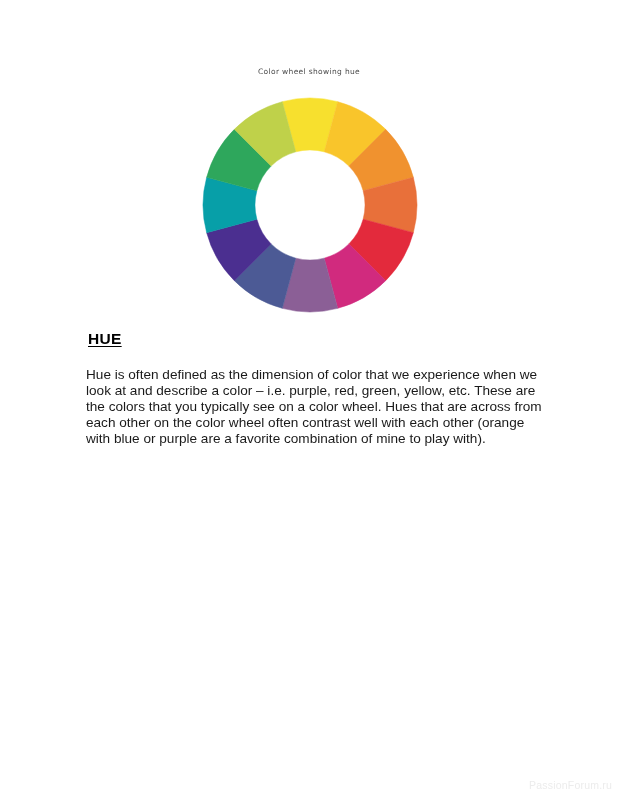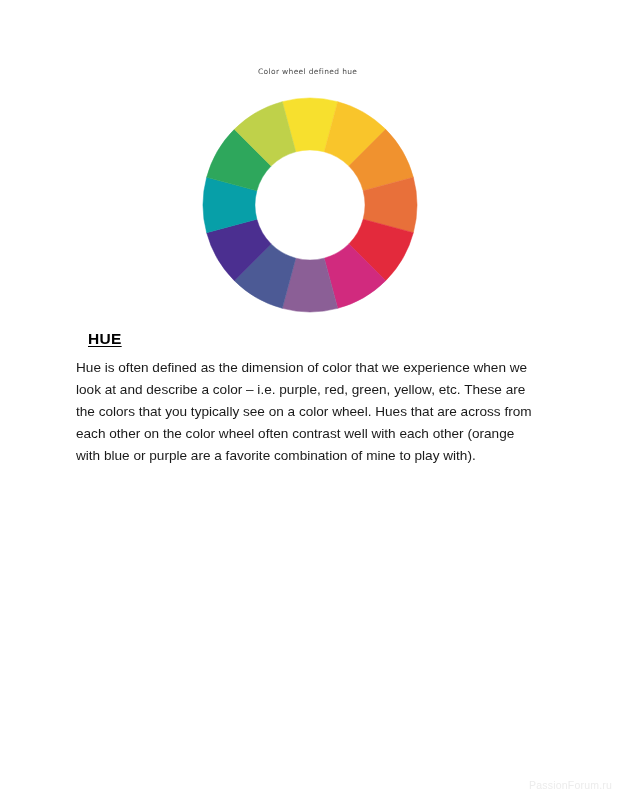--- a/index.html
+++ b/index.html
@@ -63,23 +63,23 @@
     color: #000000;
     text-decoration: underline;
     text-underline-offset: 2px;
     letter-spacing: 0.3px;
     margin: 0 0 9px 12px;
     display: inline-block;
   }
   .body-paragraph {
     font-family: "Liberation Sans", sans-serif;
     font-size: 13.6px;
-    line-height: 22px;
+    line-height: 16px;
     color: #1a1a1a;
-    margin: 0;
+    margin: 10px;
     width: 462px;
     text-align: left;
   }
 
   
   .watermark {
     position: absolute;
     right: 6px;
     bottom: 9px;
     font-family: "Liberation Sans", sans-serif;
@@ -88,21 +88,21 @@
     color: #ececec;
     white-space: nowrap;
     user-select: none;
   }
 </style>
 </head>
 <body>
 
 <div class="page">
 
-  <div class="figure-caption">Color wheel defined hue</div>
+  <div class="figure-caption">Color wheel showing hue</div>
 
   <div class="wheel-wrap">
     <svg class="wheel-svg" viewBox="0 0 216 216">
       <g id="wheel-segments">
           <path d="M 80.306 4.646 A 107 107 0 0 1 135.694 4.646 L 122.235 54.874 A 55 55 0 0 0 93.765 54.874 Z" fill="#F7E02E" stroke="#F7E02E" stroke-width="0.5"></path>
           <path d="M 135.694 4.646 A 107 107 0 0 1 183.660 32.340 L 146.891 69.109 A 55 55 0 0 0 122.235 54.874 Z" fill="#F9C52B" stroke="#F9C52B" stroke-width="0.5"></path>
           <path d="M 183.660 32.340 A 107 107 0 0 1 211.354 80.306 L 161.126 93.765 A 55 55 0 0 0 146.891 69.109 Z" fill="#F0922F" stroke="#F0922F" stroke-width="0.5"></path>
           <path d="M 211.354 80.306 A 107 107 0 0 1 211.354 135.694 L 161.126 122.235 A 55 55 0 0 0 161.126 93.765 Z" fill="#E8703A" stroke="#E8703A" stroke-width="0.5"></path>
           <path d="M 211.354 135.694 A 107 107 0 0 1 183.660 183.660 L 146.891 146.891 A 55 55 0 0 0 161.126 122.235 Z" fill="#E32A3C" stroke="#E32A3C" stroke-width="0.5"></path>
           <path d="M 183.660 183.660 A 107 107 0 0 1 135.694 211.354 L 122.235 161.126 A 55 55 0 0 0 146.891 146.891 Z" fill="#D12A7E" stroke="#D12A7E" stroke-width="0.5"></path>

